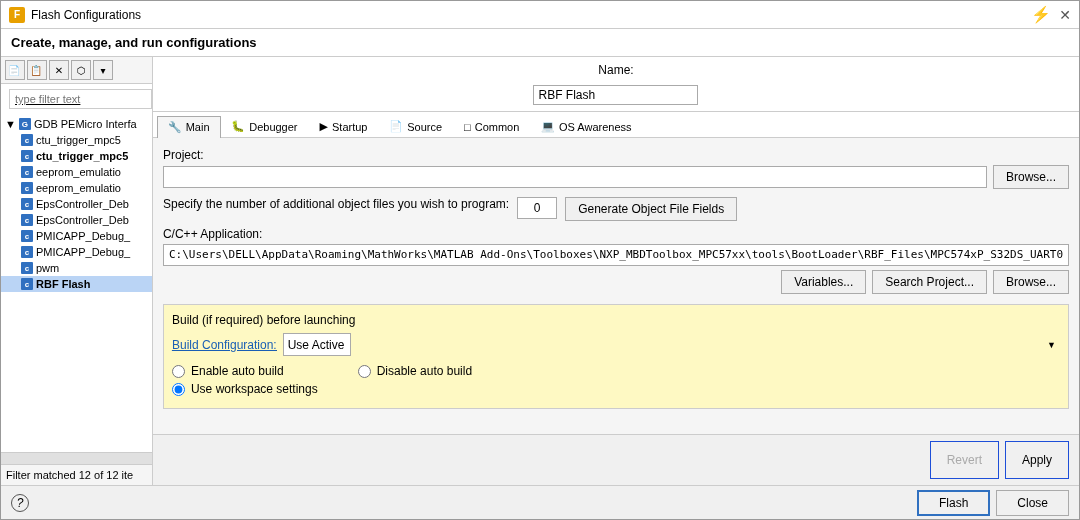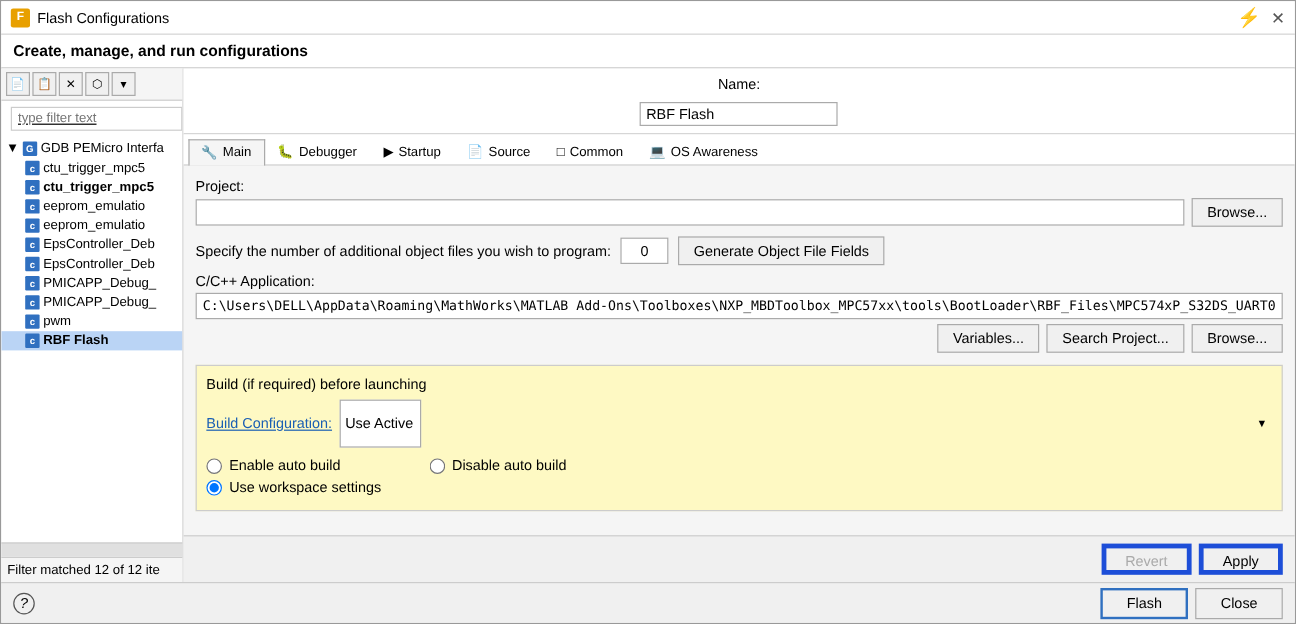--- a/index.html
+++ b/index.html
@@ -45,41 +45,41 @@
     .tab-icon { font-size: 11px; }
 
     .panel-content { flex: 1; padding: 10px; overflow-y: auto; }
 
     .form-row { margin-bottom: 8px; }
     .form-label { font-size: 12px; margin-bottom: 3px; display: block; }
     .browse-row { display: flex; align-items: center; gap: 6px; }
     .browse-input { flex: 1; height: 22px; border: 1px solid #aaa; padding: 2px 4px; font-size: 12px; background: #fff; }
     .btn { padding: 3px 12px; border: 1px solid #aaa; background: #f0f0f0; cursor: pointer; font-size: 12px; height: 24px; }
 
-    .obj-files-row { display: flex; align-items: center; gap: 8px; margin-bottom: 6px; font-size: 12px; }
+    .obj-files-row { display: flex; gap: 8px; margin-bottom: 6px; font-size: 12px; }
     .obj-files-input { width: 40px; height: 22px; border: 1px solid #aaa; padding: 2px 4px; font-size: 12px; text-align: center; background: #fff; }
 
     .cpp-app-label { font-size: 12px; margin-bottom: 3px; }
     .cpp-app-path { border: 1px solid #aaa; background: #fff; padding: 3px 5px; font-size: 11px; font-family: monospace; height: 22px; overflow: hidden; white-space: nowrap; margin-bottom: 4px; }
     .cpp-btn-row { display: flex; gap: 6px; justify-content: flex-end; margin-bottom: 10px; }
 
     .build-section { border: 1px solid #ccc; background: #fef9c3; padding: 8px; }
     .build-title { font-size: 12px; font-weight: normal; margin-bottom: 6px; }
-    .build-config-row { display: flex; align-items: center; gap: 6px; margin-bottom: 8px; }
+    .build-config-row { display: flex; align-items: center; gap: 6px; margin-bottom: 8px; text-decoration: underline; }
     .build-config-label { font-size: 12px; color: #1a5fb4; text-decoration: underline; cursor: pointer; }
-    .build-config-select { flex: 1; height: 40px; border: 1px solid #aaa; padding: 2px 4px; font-size: 12px; background: #fff; appearance: none; }
+    .build-config-select { flex: 1; height: 23px; border: 1px solid #aaa; padding: 2px 4px; font-size: 12px; background: #fff; appearance: none; }
     .build-config-select-wrapper { flex: 1; position: relative; }
     .build-config-select-wrapper::after { content: '▼'; position: absolute; right: 4px; top: 50%; transform: translateY(-50%); font-size: 9px; pointer-events: none; }
     .radio-row { display: flex; align-items: center; gap: 6px; margin-bottom: 4px; }
     .radio-row label { font-size: 12px; }
     .radio-cols { display: flex; gap: 40px; }
     .workspace-link { color: #1a5fb4; text-decoration: underline; cursor: pointer; font-size: 12px; }
 
     .bottom-buttons { display: flex; justify-content: flex-end; align-items: center; gap: 6px; padding: 6px 10px; background: #f0f0f0; border-top: 1px solid #ccc; }
-    .btn-action { padding: 4px 16px; border: 4px solid #1d4ed8; background: #f0f0f0; cursor: pointer; font-size: 12px; height: 26px; }
+    .btn-action { padding: 4px 16px; border: 1px solid #1d4ed8; background: #f0f0f0; cursor: pointer; font-size: 12px; height: 38px; }
     .btn-action.disabled { color: #aaa; cursor: default; }
 
     .footer { display: flex; align-items: center; justify-content: space-between; padding: 5px 10px; background: #f0f0f0; border-top: 1px solid #ccc; height: 34px; }
     .footer-left { display: flex; align-items: center; gap: 6px; }
     .help-icon { width: 18px; height: 18px; border-radius: 50%; border: 1px solid #555; display: flex; align-items: center; justify-content: center; font-size: 12px; font-style: italic; cursor: pointer; }
     .footer-right { display: flex; gap: 6px; }
     .btn-footer { padding: 4px 20px; border: 1px solid #aaa; background: #f0f0f0; cursor: pointer; font-size: 12px; height: 26px; }
     .btn-footer.primary { background: #f0f0f0; border: 2px solid #3070c0; }
 
     .lightning { color: #e8a000; font-size: 16px; }

